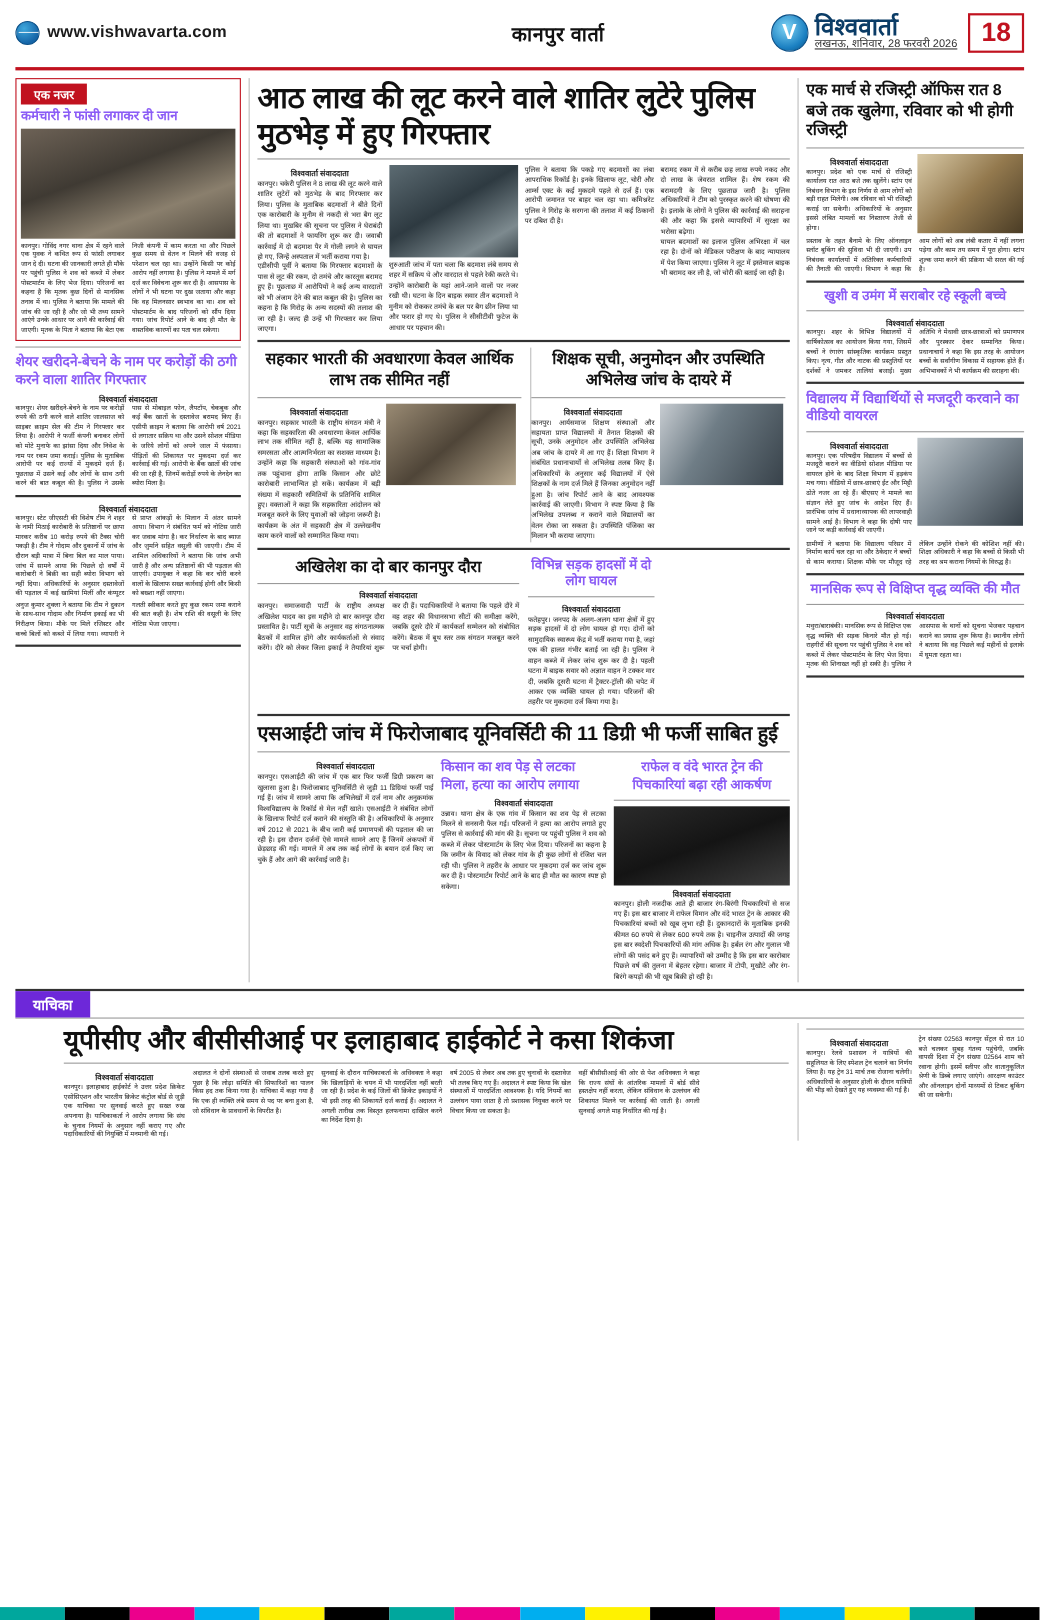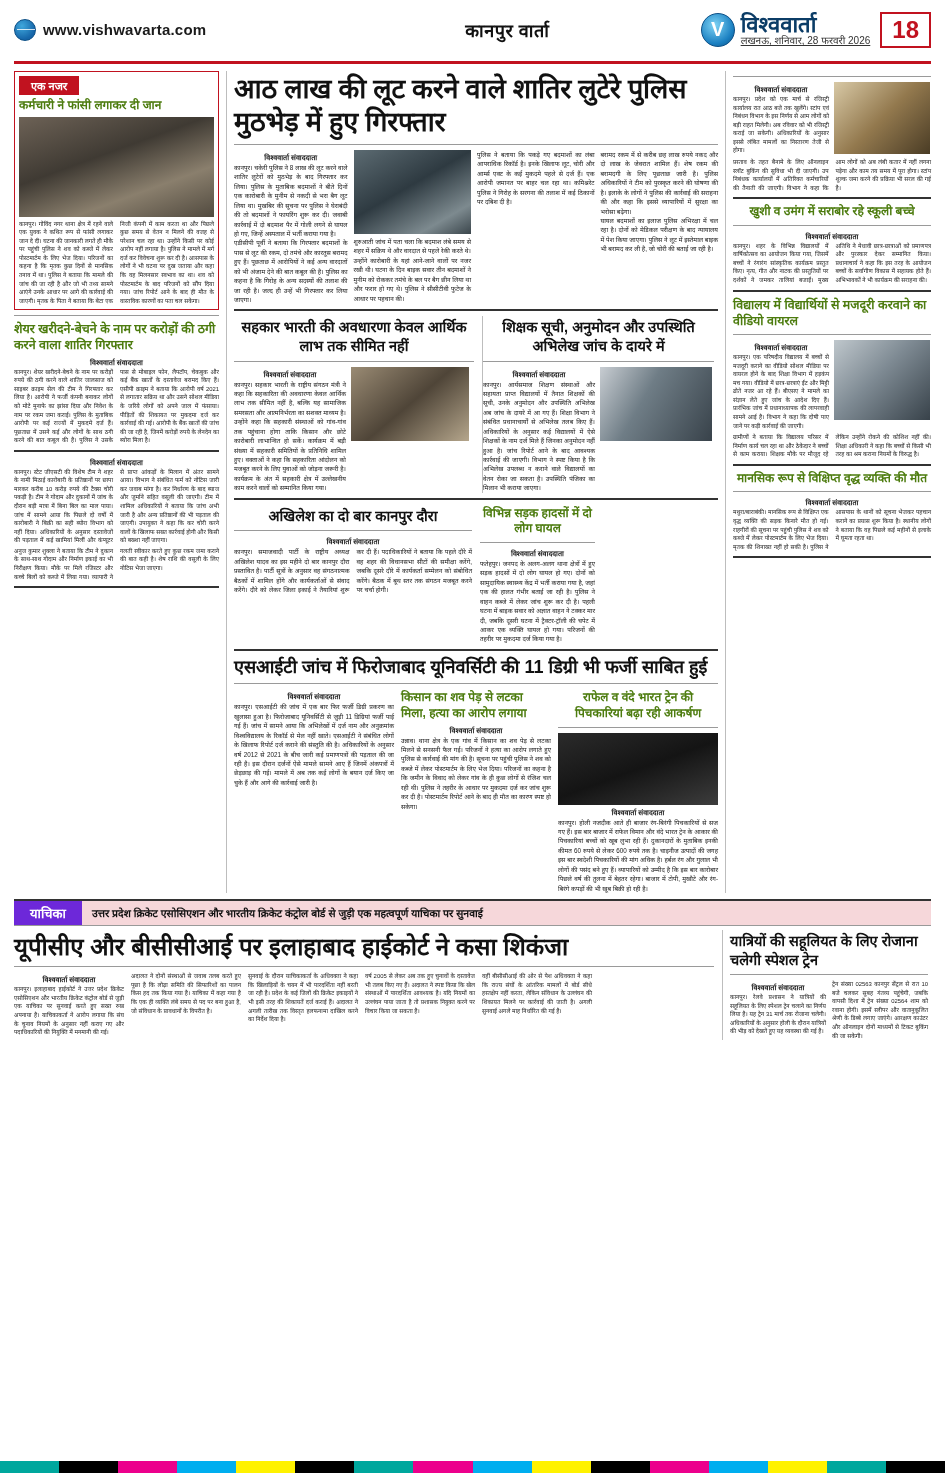--- a/index.html
+++ b/index.html
@@ -68,21 +68,21 @@
   h1.hl {
     font-size: 27px; line-height:1.22; margin:2px 0 5px 0; font-weight:700; color:#111;
   }
   h2.hl {
     font-size: 18px; line-height:1.25; margin:2px 0 4px 0; font-weight:700; color:#111;
   }
   h3.hl {
     font-size: 14.5px; line-height:1.28; margin:2px 0 3px 0; font-weight:700; color:#111;
   }
   h4.hl {
-    font-size: 12px; line-height:1.3; margin:1px 0 3px 0; font-weight:700; color:#4d7c0f;
+    font-size: 12px; line-height:1.3; margin:1px 0 3px 0; font-weight:700; color:#8b5cf6;
   }
   .byline { font-size:7.2px; font-weight:700; color:#222; margin:2px 0 1px 0;text-align:center;}
   .body-txt {
     font-size:6.3px; line-height:1.5; text-align:justify; color:#222;
     hyphens:auto; word-break:break-word;
   }
   .body-txt.sm { font-size:5.9px; line-height:1.45;}
 
   .multi2 { column-count:2; column-gap:7px; }
 
@@ -263,20 +263,21 @@
           <div class="photo ph-g" style="height:72px;width:100%;"></div>
           <div class="byline">विश्ववार्ता संवाददाता</div>
           <div class="body-txt">कानपुर। होली नजदीक आते ही बाजार रंग-बिरंगी पिचकारियों से सज गए हैं। इस बार बाजार में राफेल विमान और वंदे भारत ट्रेन के आकार की पिचकारियां बच्चों को खूब लुभा रही हैं। दुकानदारों के मुताबिक इनकी कीमत 60 रुपये से लेकर 600 रुपये तक है। चाइनीज उत्पादों की जगह इस बार स्वदेशी पिचकारियों की मांग अधिक है। हर्बल रंग और गुलाल भी लोगों की पसंद बने हुए हैं। व्यापारियों को उम्मीद है कि इस बार कारोबार पिछले वर्ष की तुलना में बेहतर रहेगा। बाजार में टोपी, मुखौटे और रंग-बिरंगे कपड़ों की भी खूब बिक्री हो रही है।</div>
         </div>
       </div>
 
     </div>
 
     <div class="col c3 sep-v" style="padding-left:7px;">
 
+      <h3 class="hl">एक मार्च से रजिस्ट्री ऑफिस रात 8 बजे तक खुलेगा, रविवार को भी होगी रजिस्ट्री</h3>
       <div class="rule"></div>
       <div style="display:flex;gap:5px;">
         <div style="width:96px;">
           <div class="byline">विश्ववार्ता संवाददाता</div>
           <div class="body-txt sm">कानपुर। प्रदेश को एक मार्च से रजिस्ट्री कार्यालय रात आठ बजे तक खुलेंगे। स्टांप एवं निबंधन विभाग के इस निर्णय से आम लोगों को बड़ी राहत मिलेगी। अब रविवार को भी रजिस्ट्री कराई जा सकेगी। अधिकारियों के अनुसार इससे लंबित मामलों का निस्तारण तेजी से होगा।</div>
         </div>
         <div style="width:96px;">
           <div class="photo ph-e" style="height:72px;width:100%;"></div>
         </div>
       </div>
@@ -310,25 +311,24 @@
       <div class="rule"></div>
       <div class="byline">विश्ववार्ता संवाददाता</div>
       <div class="body-txt sm multi2">मथुरा/बाराबंकी। मानसिक रूप से विक्षिप्त एक वृद्ध व्यक्ति की सड़क किनारे मौत हो गई। राहगीरों की सूचना पर पहुंची पुलिस ने शव को कब्जे में लेकर पोस्टमार्टम के लिए भेज दिया। मृतक की शिनाख्त नहीं हो सकी है। पुलिस ने आसपास के थानों को सूचना भेजकर पहचान कराने का प्रयास शुरू किया है। स्थानीय लोगों ने बताया कि वह पिछले कई महीनों से इलाके में घूमता रहता था।</div>
 
       <div class="rule-thick"></div>
     </div>
   </div>
 
   <div class="redstrip">
     <div class="tag">याचिका</div>
-    <div class="sub">उत्तर प्रदेश क्रिकेट एसोसिएशन और भारतीय क्रिकेट कंट्रोल बोर्ड से जुड़ी एक महत्वपूर्ण याचिका पर सुनवाई</div>
   </div>
 
   <div style="display:flex; gap:8px; margin-top:4px;">
-    <div style="width:700px;">
+    <div style="width:700px;margin-left:44px;">
       <h1 class="hl" style="font-size:24px;">यूपीसीए और बीसीसीआई पर इलाहाबाद हाईकोर्ट ने कसा शिकंजा</h1>
       <div class="rule"></div>
       <div style="display:flex;gap:7px;">
         <div style="width:110px;">
           <div class="byline">विश्ववार्ता संवाददाता</div>
           <div class="body-txt sm">कानपुर। इलाहाबाद हाईकोर्ट ने उत्तर प्रदेश क्रिकेट एसोसिएशन और भारतीय क्रिकेट कंट्रोल बोर्ड से जुड़ी एक याचिका पर सुनवाई करते हुए सख्त रुख अपनाया है। याचिकाकर्ता ने आरोप लगाया कि संघ के चुनाव नियमों के अनुसार नहीं कराए गए और पदाधिकारियों की नियुक्ति में मनमानी की गई।</div>
         </div>
         <div style="width:110px;">
           <div class="body-txt sm">अदालत ने दोनों संस्थाओं से जवाब तलब करते हुए पूछा है कि लोढ़ा समिति की सिफारिशों का पालन किस हद तक किया गया है। याचिका में कहा गया है कि एक ही व्यक्ति लंबे समय से पद पर बना हुआ है, जो संविधान के प्रावधानों के विपरीत है।</div>
         </div>
@@ -338,21 +338,20 @@
         <div style="width:110px;">
           <div class="body-txt sm">वर्ष 2005 से लेकर अब तक हुए चुनावों के दस्तावेज भी तलब किए गए हैं। अदालत ने स्पष्ट किया कि खेल संस्थाओं में पारदर्शिता आवश्यक है। यदि नियमों का उल्लंघन पाया जाता है तो प्रशासक नियुक्त करने पर विचार किया जा सकता है।</div>
         </div>
         <div style="width:110px;">
           <div class="body-txt sm">वहीं बीसीसीआई की ओर से पेश अधिवक्ता ने कहा कि राज्य संघों के आंतरिक मामलों में बोर्ड सीधे हस्तक्षेप नहीं करता, लेकिन संविधान के उल्लंघन की शिकायत मिलने पर कार्रवाई की जाती है। अगली सुनवाई अगले माह निर्धारित की गई है।</div>
         </div>
       </div>
     </div>
     <div style="width:206px;" class="sep-v">
       <div style="padding-left:7px;">
-        <h3 class="hl">यात्रियों की सहूलियत के लिए रोजाना चलेगी स्पेशल ट्रेन</h3>
         <div class="rule"></div>
         <div style="display:flex;gap:6px;">
           <div style="width:96px;">
             <div class="byline">विश्ववार्ता संवाददाता</div>
             <div class="body-txt sm">कानपुर। रेलवे प्रशासन ने यात्रियों की सहूलियत के लिए स्पेशल ट्रेन चलाने का निर्णय लिया है। यह ट्रेन 31 मार्च तक रोजाना चलेगी। अधिकारियों के अनुसार होली के दौरान यात्रियों की भीड़ को देखते हुए यह व्यवस्था की गई है।</div>
           </div>
           <div style="width:96px;">
             <div class="body-txt sm">ट्रेन संख्या 02563 कानपुर सेंट्रल से रात 10 बजे चलकर सुबह गंतव्य पहुंचेगी, जबकि वापसी दिशा में ट्रेन संख्या 02564 शाम को रवाना होगी। इसमें स्लीपर और वातानुकूलित श्रेणी के डिब्बे लगाए जाएंगे। आरक्षण काउंटर और ऑनलाइन दोनों माध्यमों से टिकट बुकिंग की जा सकेगी।</div>
           </div>
         </div>

